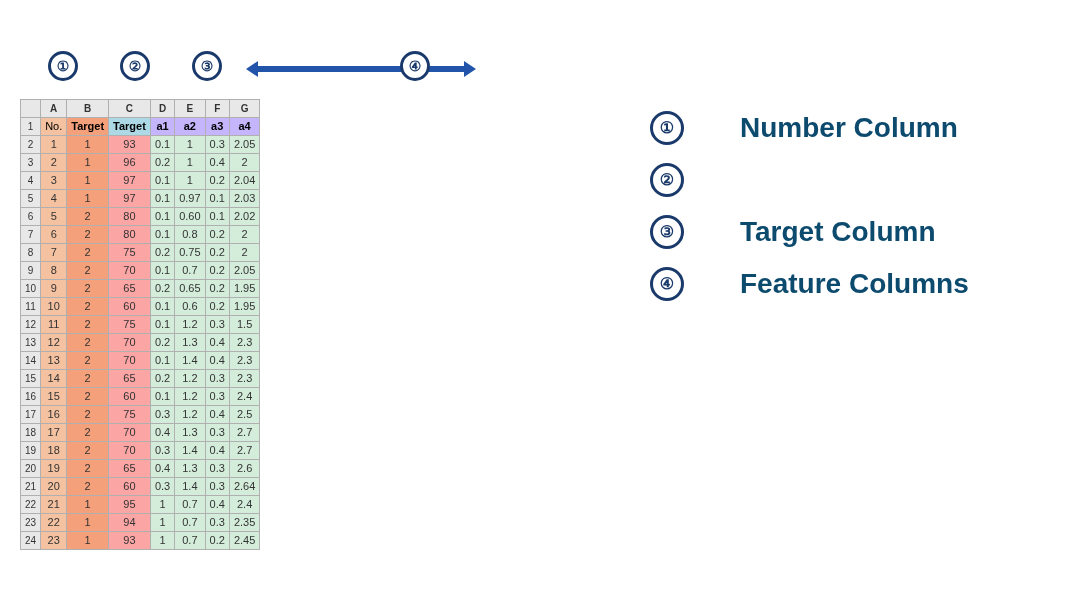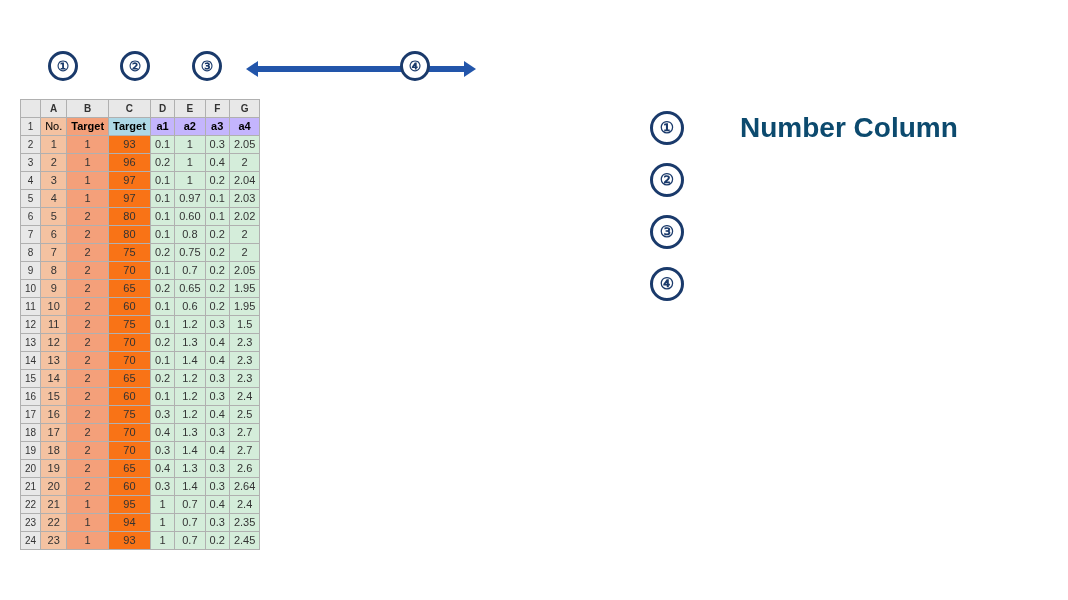--- a/index.html
+++ b/index.html
@@ -104,21 +104,21 @@
       font-size: 10px;
       color: #333;
       min-width: 18px;
     }
 
     
     .col-a { background: #f4c2a1; color: #333; }
     
     .col-b { background: #f4a07a; color: #333; }
     
-    .col-c { background: #f97316; color: #333; }
+    .col-c { background: #fca5a5; color: #333; }
     
     .col-d, .col-e, .col-f, .col-g { background: #d4edda; color: #333; }
 
     
     .hdr-a { background: #f4c2a1; font-weight: normal; }
     .hdr-b { background: #f4a07a; font-weight: bold; }
     .hdr-c { background: #add8e6; font-weight: bold; }
     .hdr-d, .hdr-e, .hdr-f, .hdr-g { background: #c4b5fd; font-weight: bold; }
 
     
@@ -445,19 +445,21 @@
   <div class="legend">
     <div class="legend-item">
       <div class="legend-badge">①</div>
       <span class="legend-label">Number Column</span>
     </div>
     <div class="legend-item">
       <div class="legend-badge">②</div>
     </div>
     <div class="legend-item">
       <div class="legend-badge">③</div>
+      <span class="legend-label">Target Column</span>
     </div>
     <div class="legend-item">
       <div class="legend-badge">④</div>
+      <span class="legend-label">Feature Columns</span>
     </div>
   </div>
 
 </div>
 
 </body></html>

